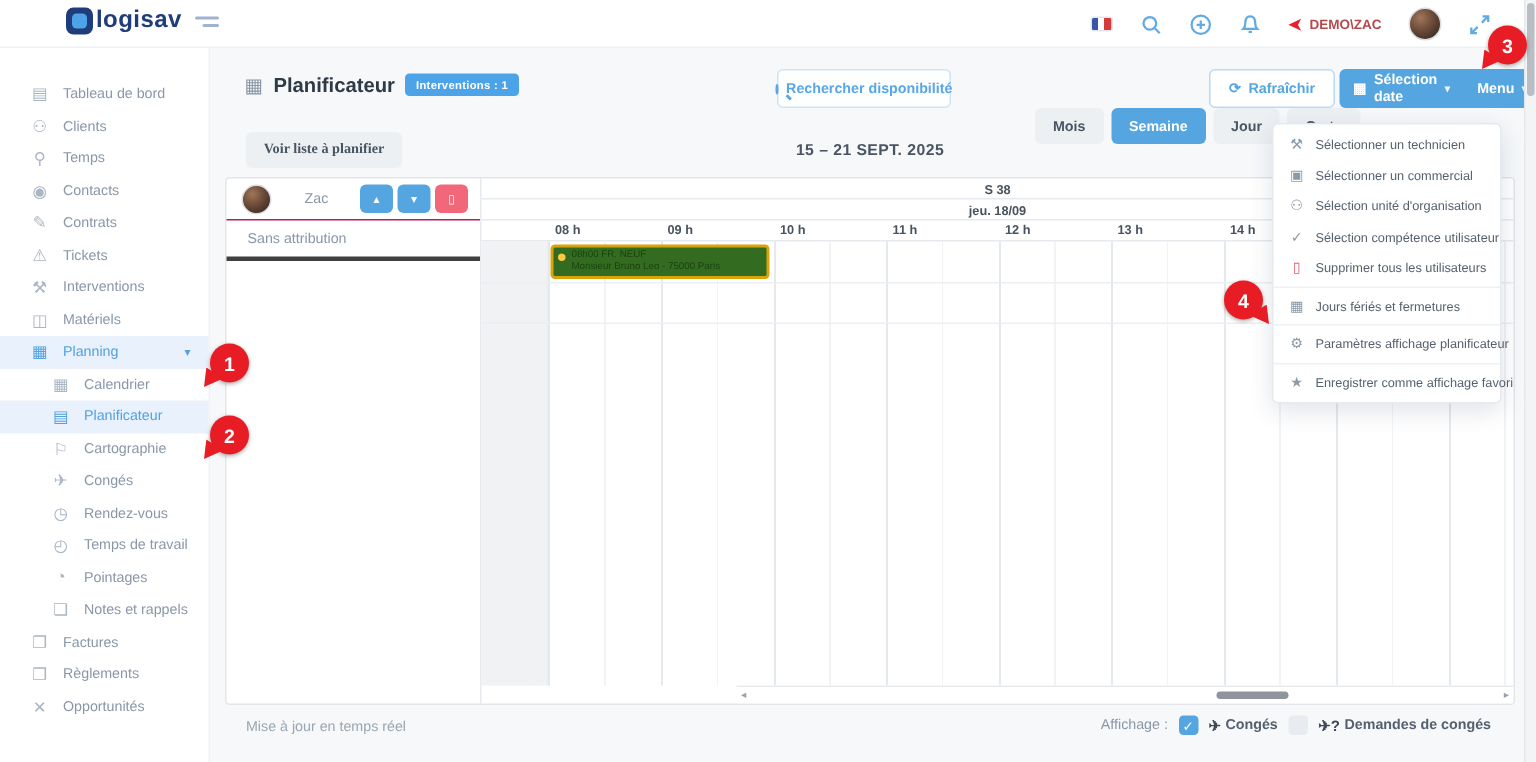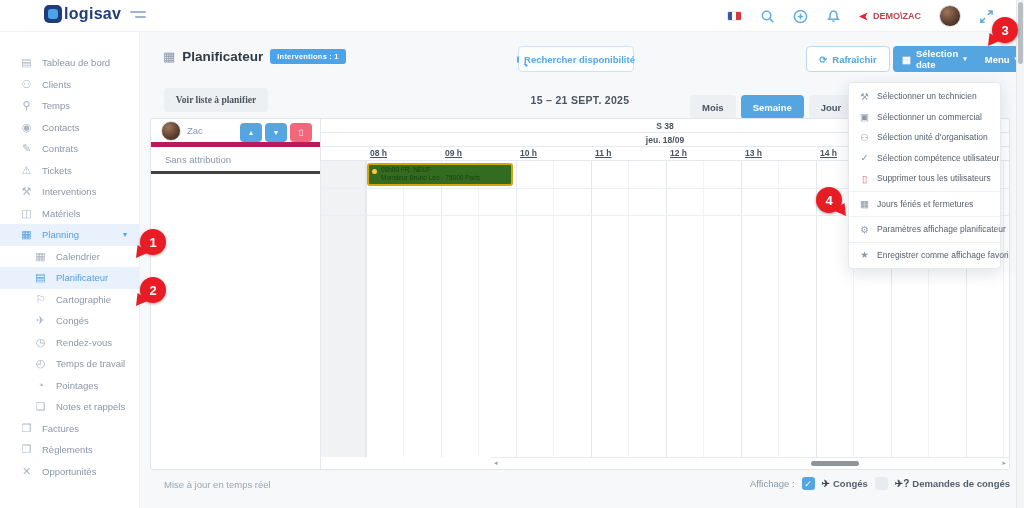--- a/index.html
+++ b/index.html
@@ -48,57 +48,57 @@
   .btn-search-avail { position:absolute; left:518px; top:46px; width:116px; height:26px; background:#fdfefe; border:1px solid #cfe3f5; color:#58a6e8; font-weight:bold; }
   .mag { width:7px; height:7px; border:1.5px solid #58a6e8; border-radius:50%; position:relative; display:inline-block; }
   .mag::after { content:''; position:absolute; width:4px; height:1.5px; background:#58a6e8; transform:rotate(45deg); left:6px; top:7px; }
   .btn-refresh { position:absolute; left:806px; top:46px; width:84px; height:26px; background:#fff; border:1px solid #bcd9f2; color:#54a5e0; font-weight:bold; }
   .blue-group { position:absolute; left:893px; top:46px; height:26px; display:flex; background:#54a5e0; border-radius:4px; color:#fff; z-index:5; }
   .blue-group .seg { display:flex; align-items:center; gap:5px; padding:0 9px; font-size:9.5px; font-weight:bold; cursor:pointer; }
   .chev-w { font-size:7px; opacity:.9; }
 
   .btn-viewlist { position:absolute; left:164px; top:88px; width:104px; height:24px; background:#edf0f3; color:#4a5563; font-weight:bold;font-family:Liberation Serif, serif; }
   .date-range { position:absolute; left:430px; top:94px; width:300px; text-align:center; font-size:10.5px; font-weight:bold; color:#4a5563; letter-spacing:.3px; }
-  .views { position:absolute; left:690px; top:95px; display:flex; gap:5px; }
+  .views { position:absolute; left:690px; top:72px; display:flex; gap:5px; }
   .views .btn { height:24px; padding:0 12px; background:#edf0f3; color:#4a5563; font-weight:bold; }
   .views .btn.active { background:#54a5e0; color:#fff; }
 
   
   .panel { position:absolute; left:150px; top:118px; width:860px; height:352px; background:#fff; border:1px solid #e2e6ea; border-radius:3px; }
   .users-col { position:absolute; left:0; top:0; width:170px; height:100%; border-right:1px solid #e6e9ed; }
   .users-head { height:42px; border-bottom:1px solid #e6e9ed; display:flex; align-items:center; padding-left:14px; font-size:10px; font-weight:bold; color:#55606e; }
-  .u-row { height:28px; border-bottom:5px solid #be185d; display:flex; align-items:center; padding-left:10px; gap:6px; position:relative;text-align:center; }
+  .u-row { height:28px; border-bottom:1px solid #be185d; display:flex; align-items:center; padding-left:10px; gap:22px; position:relative;text-align:center; }
   .u-row .avatar { width:20px; height:20px; }
   .u-name { font-size:9.5px; color:#8a97a8; }
   .mini-btn { position:absolute; width:22px; height:19px; border-radius:4px; color:#fff; font-size:8px; display:flex; align-items:center; justify-content:center; cursor:pointer; top:4px; }
   .mini-up { right:58px; background:#54a5e0; } .mini-down { right:33px; background:#54a5e0; } .mini-del { right:8px; background:#f2677a; }
   .u-row2 { height:27px; border-bottom:3px solid #404040; display:flex; align-items:center; padding-left:14px; font-size:9.5px; color:#8a97a8; }
 
   .timeline { position:absolute; left:170px; top:0; right:0; height:100%; overflow:hidden; }
   .t-week, .t-day { height:14px; border-bottom:1px solid #e6e9ed; text-align:center; font-size:8.5px; font-weight:bold; color:#49535f; line-height:14px; }
   .t-hours { height:14px; border-bottom:1px solid #e6e9ed; position:relative; font-size:8.5px; font-weight:bold; color:#49535f; }
-  .t-hours span { position:absolute; top:1px;text-decoration:underline; }
+  .t-hours span { position:absolute; top:1px; }
   .t-body { position:absolute; left:0; top:42px; right:0; bottom:12px;
     background-image:
       repeating-linear-gradient(90deg, transparent 0 37px, #f1f3f5 37px 38px, transparent 38px 75px),
       repeating-linear-gradient(90deg, #e5e8ec 0 1px, transparent 1px 75px);
     background-position:45px 0, 45px 0; }
   .gray-col { position:absolute; left:0; top:0; width:45px; height:100%; background:#f1f2f4; border-right:1px solid #e5e8ec; }
   .t-row { position:absolute; left:0; right:0; border-bottom:1px solid #eceff2; }
   .event { position:absolute; left:46px; top:2px; width:146px; height:23px; background:#336c20; border:2px solid #d9a40a; border-radius:3px; padding:1px 4px 0 12px; overflow:hidden; }
   .event .dot { position:absolute; left:3px; top:4px; width:5px; height:5px; border-radius:50%; background:#ffc83d; }
   .event .l1, .event .l2 { font-size:6.5px; line-height:8px; color:rgba(5,30,0,.55); white-space:nowrap; }
   .hscroll { position:absolute; left:170px; right:0; bottom:0; height:12px; border-top:1px solid #e8ebee; background:#fff; }
   .hscroll .arr { position:absolute; top:1px; font-size:7px; color:#9aa3ad; cursor:pointer; }
   .hscroll .arr.left { left:3px; } .hscroll .arr.right { right:3px; }
   .hscroll .hthumb { position:absolute; left:320px; top:3px; width:48px; height:5px; background:#8f959c; border-radius:3px; cursor:grab; }
 
   
   .rt-note { position:absolute; left:164px; top:479px; font-size:9.5px; color:#9aa6b2; }
-  .display-opts { position:absolute; right:14px; top:477px; display:flex; align-items:center; gap:7px; font-size:9.5px; color:#8a97a8; }
+  .display-opts { position:absolute; right:30px; top:477px; display:flex; align-items:center; gap:7px; font-size:9.5px; color:#8a97a8; }
   .cbox { width:13px; height:13px; border-radius:3px; cursor:pointer; }
   .cbox.checked { background:#54a5e0; color:#fff; font-size:9px; display:flex; align-items:center; justify-content:center; }
   .cbox.empty { background:#e8ebef; }
   .opt-label { color:#55606e; font-weight:bold; display:flex; align-items:center; gap:3px; }
   .plane { font-size:10px; color:#3f4a57; }
 
   
   .dropdown { position:absolute; left:848px; top:82px; width:153px; background:#fff; border:1px solid #e6e9ed; border-radius:4px; box-shadow:0 5px 16px rgba(40,60,90,.14); z-index:40; padding:3px 0; }
   .dd-item { height:20.5px; display:flex; align-items:center; gap:7px; padding:0 10px; font-size:8.5px; color:#55616e; cursor:pointer; white-space:nowrap; }
   .dd-item .mi-icon { width:11px; text-align:center; font-size:9.5px; color:#8b9aa8; flex:none; }

